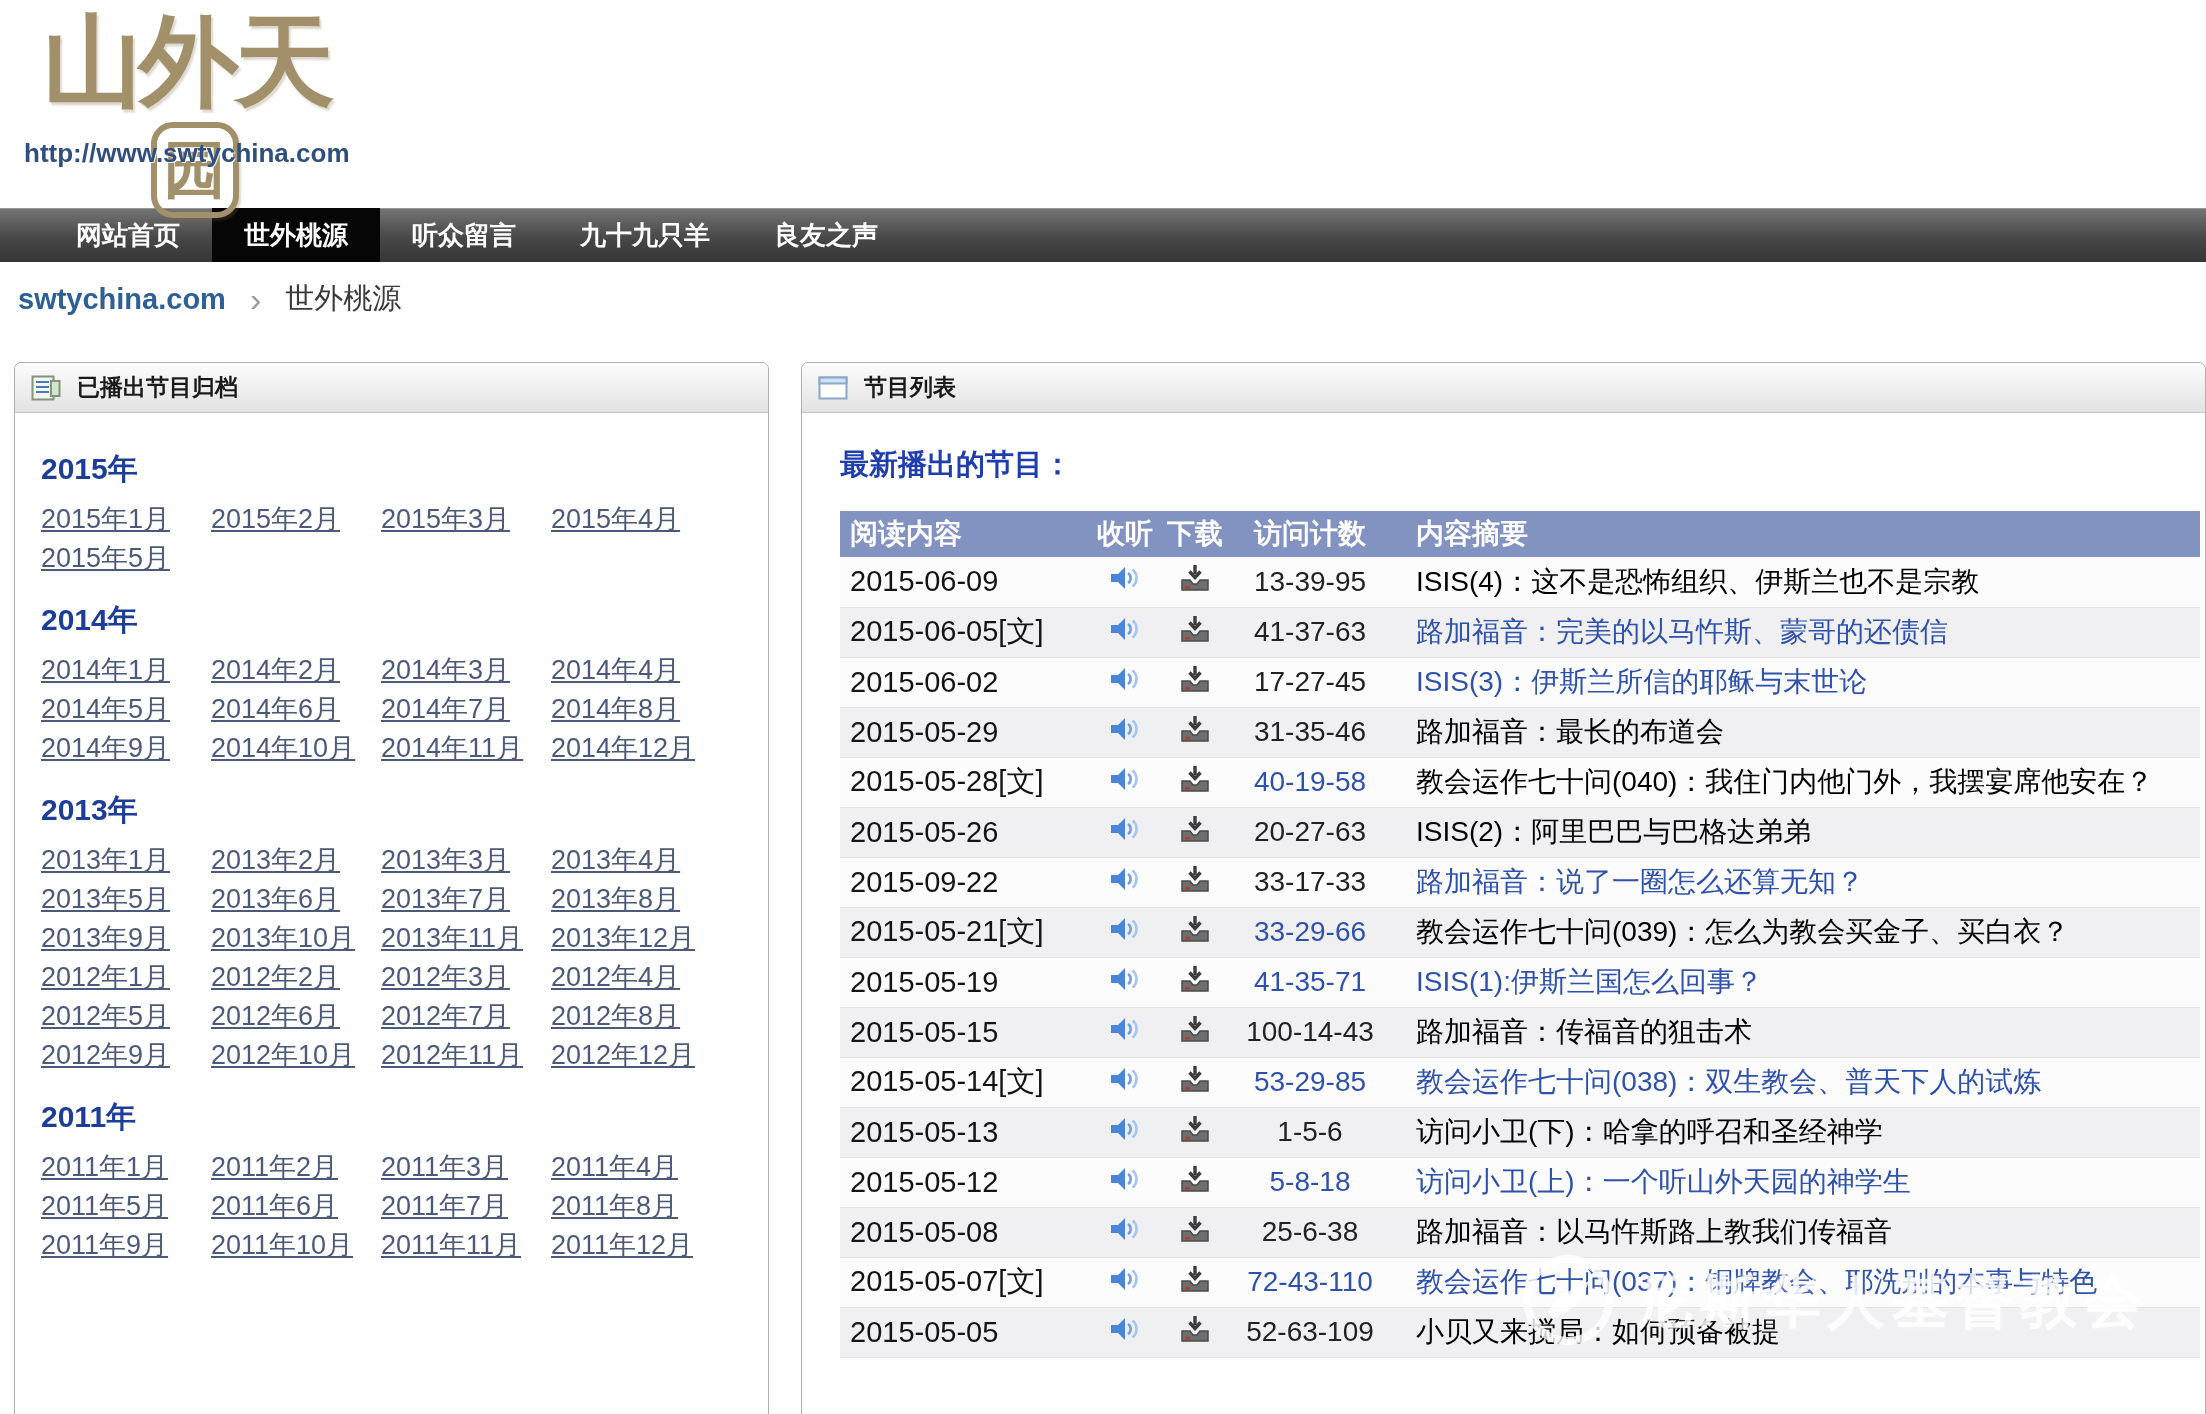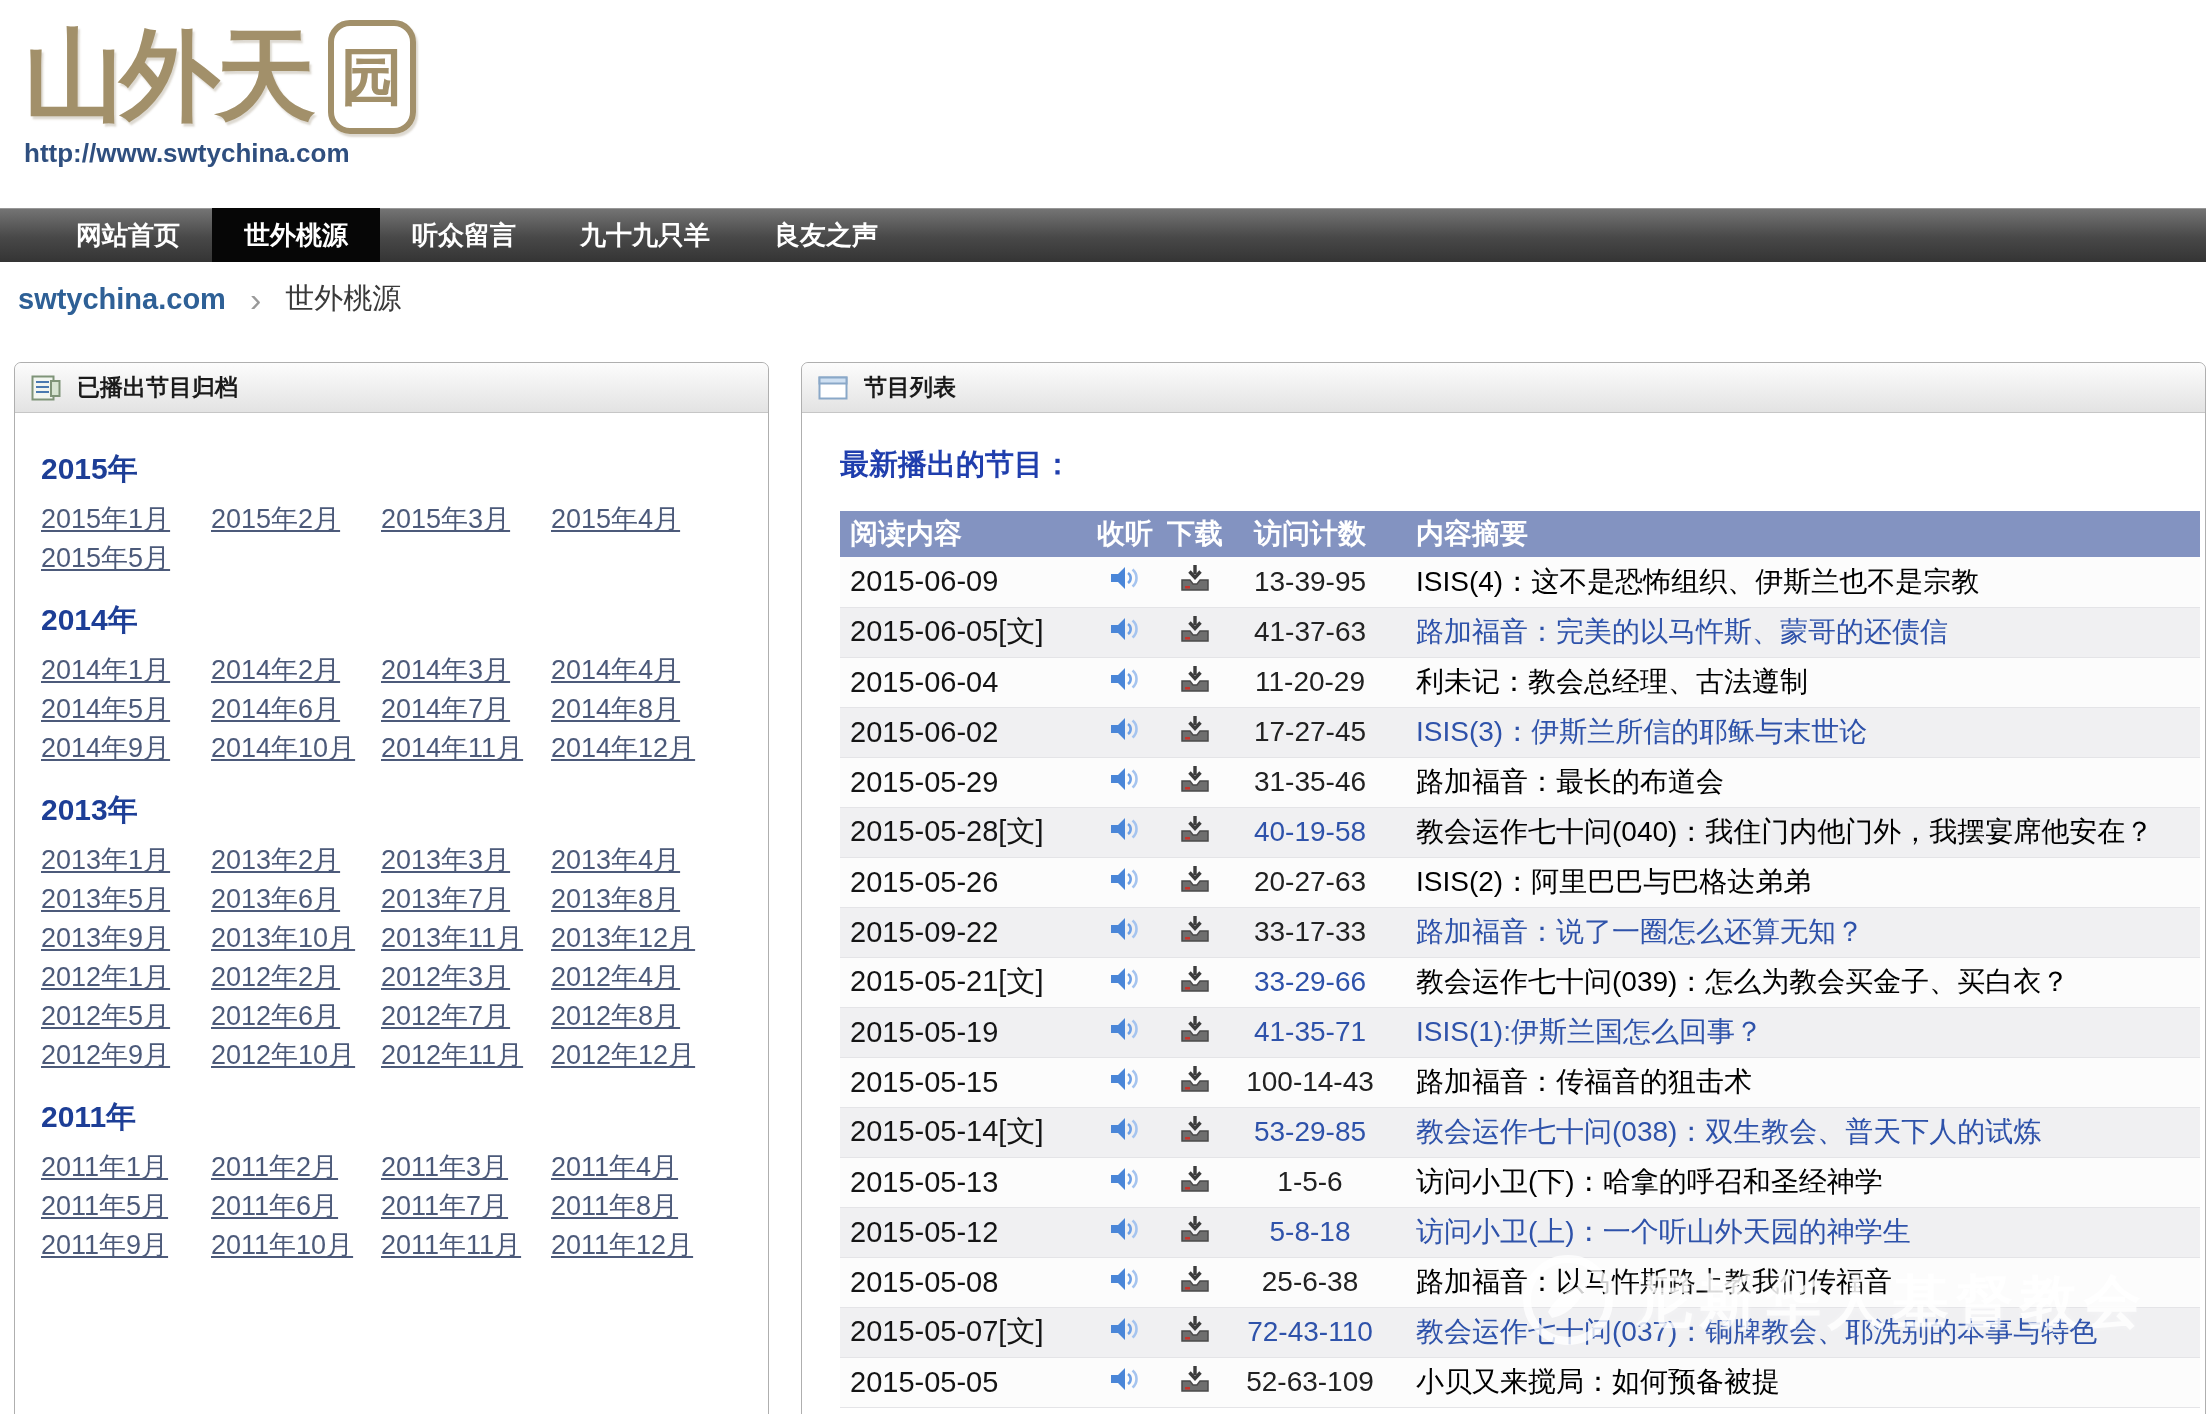--- a/index.html
+++ b/index.html
@@ -6,21 +6,21 @@
   html,body { background:#fff; }
   body {
     width:2206px; height:1414px; overflow:hidden; position:relative;
     font-family:"Liberation Sans", sans-serif; color:#222;
   }
   a { text-decoration:underline; cursor:pointer; }
 
   
   .header { height:208px; position:relative; background:#fff; }
   .logo { position:absolute; left:24px; top:2px; }
-  .logo-row { display:flex; align-items:flex-end; height:132px; }
+  .logo-row { display:flex; align-items:center; height:132px;flex-direction:column; }
   .logo-chars {
     font-family:"DejaVu Serif", serif; font-weight:bold;
     font-size:100px; line-height:118px; color:#a2906a; letter-spacing:-4px;
     text-shadow:2px 3px 2px rgba(120,105,70,0.25);
   }
   .logo-seal {
     width:88px; height:114px; margin-left:16px; margin-top:2px;
     border:6px solid #a2906a; border-radius:22px;
     display:flex; align-items:center; justify-content:center;
     font-family:"DejaVu Serif", serif; font-weight:bold;
@@ -223,40 +223,20 @@
                       <path d="M16 2 v9" stroke="#3c3c3c" stroke-width="3.4" fill="none"></path>
                       <path d="M10.5 8.5 L16 14.5 L21.5 8.5" stroke="#3c3c3c" stroke-width="3.4" fill="none"></path>
                       <path d="M3 17 h8 l3 4 h4 l3 -4 h8 v10 H3 Z" fill="#6e6e6e" stroke="#4a4a4a" stroke-width="1.5"></path>
                       <rect x="6" y="23" width="5" height="2.5" fill="#c4342c"></rect>
                     </svg>
                   </span></td>
                 <td class="col-count count-dark">41-37-63</td>
                 <td class="col-summary sum-blue">路加福音：完美的以马忤斯、蒙哥的还债信</td>
               </tr>
               <tr>
-                <td class="col-date">2015-06-04</td>
-                <td class="col-listen"><span class="icon-btn">
-                    <svg width="32" height="28" viewBox="0 0 32 28">
-                      <polygon points="2,10 9,10 16,3 16,25 9,18 2,18" fill="#4a86d8"></polygon>
-                      <path d="M19 9 a6 6 0 0 1 0 10" stroke="#6fa0e4" fill="none" stroke-width="2.6"></path>
-                      <path d="M23.5 5.5 a11 11 0 0 1 0 17" stroke="#a5c4ef" fill="none" stroke-width="2.6"></path>
-                    </svg>
-                  </span></td>
-                <td class="col-dl"><span class="icon-btn">
-                    <svg width="32" height="30" viewBox="0 0 32 30">
-                      <path d="M16 2 v9" stroke="#3c3c3c" stroke-width="3.4" fill="none"></path>
-                      <path d="M10.5 8.5 L16 14.5 L21.5 8.5" stroke="#3c3c3c" stroke-width="3.4" fill="none"></path>
-                      <path d="M3 17 h8 l3 4 h4 l3 -4 h8 v10 H3 Z" fill="#6e6e6e" stroke="#4a4a4a" stroke-width="1.5"></path>
-                      <rect x="6" y="23" width="5" height="2.5" fill="#c4342c"></rect>
-                    </svg>
-                  </span></td>
-                <td class="col-count count-dark">11-20-29</td>
-                <td class="col-summary sum-dark">利未记：教会总经理、古法遵制</td>
-              </tr>
-              <tr>
                 <td class="col-date">2015-06-02</td>
                 <td class="col-listen"><span class="icon-btn">
                     <svg width="32" height="28" viewBox="0 0 32 28">
                       <polygon points="2,10 9,10 16,3 16,25 9,18 2,18" fill="#4a86d8"></polygon>
                       <path d="M19 9 a6 6 0 0 1 0 10" stroke="#6fa0e4" fill="none" stroke-width="2.6"></path>
                       <path d="M23.5 5.5 a11 11 0 0 1 0 17" stroke="#a5c4ef" fill="none" stroke-width="2.6"></path>
                     </svg>
                   </span></td>
                 <td class="col-dl"><span class="icon-btn">
                     <svg width="32" height="30" viewBox="0 0 32 30">

